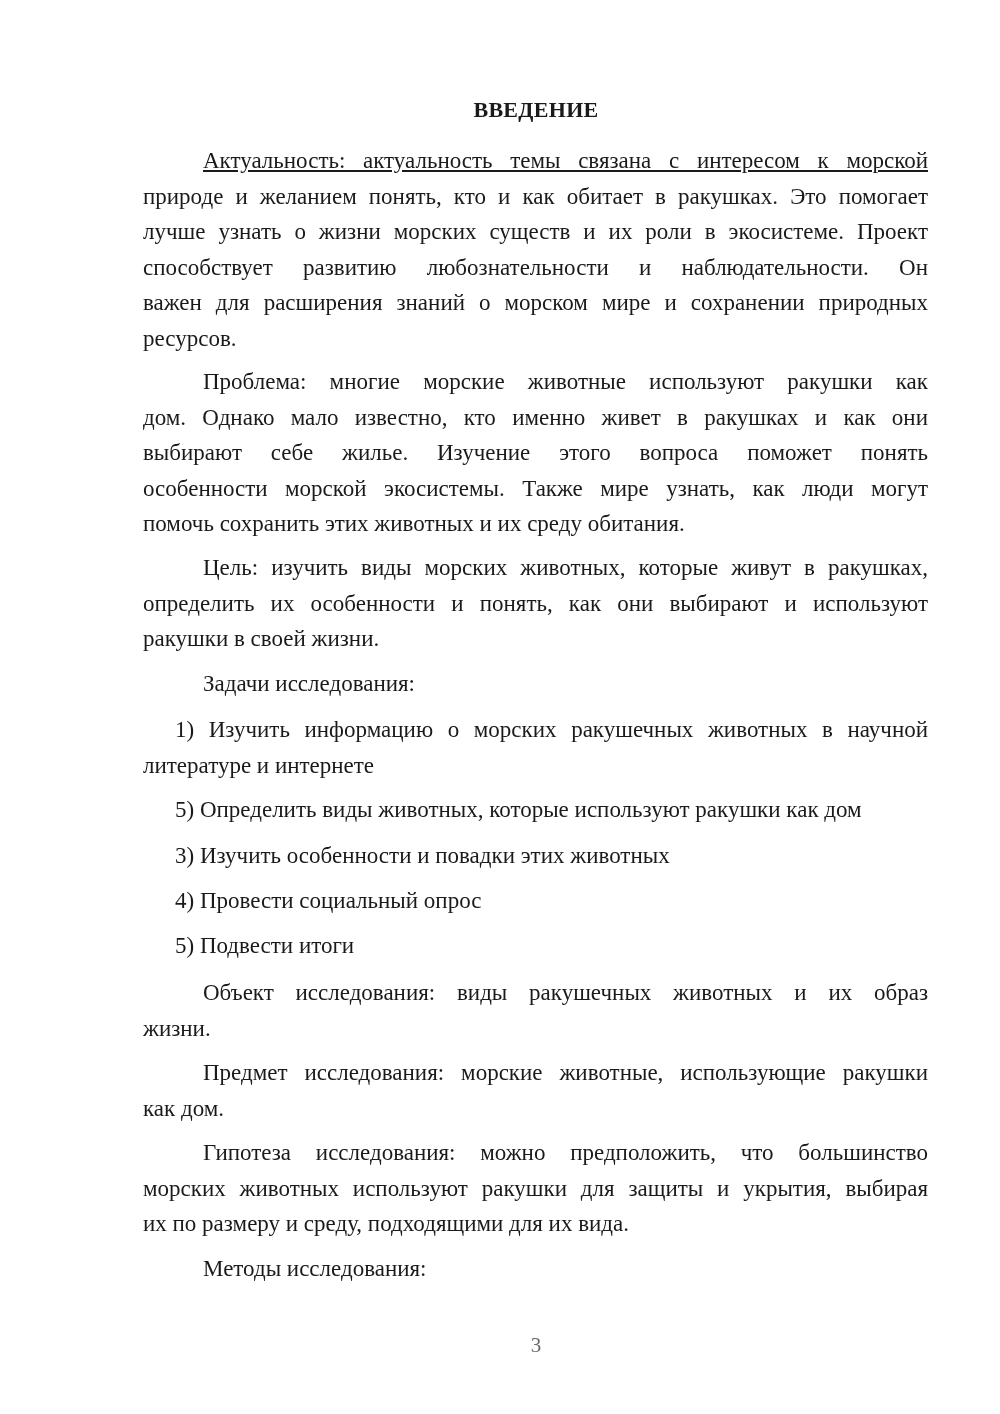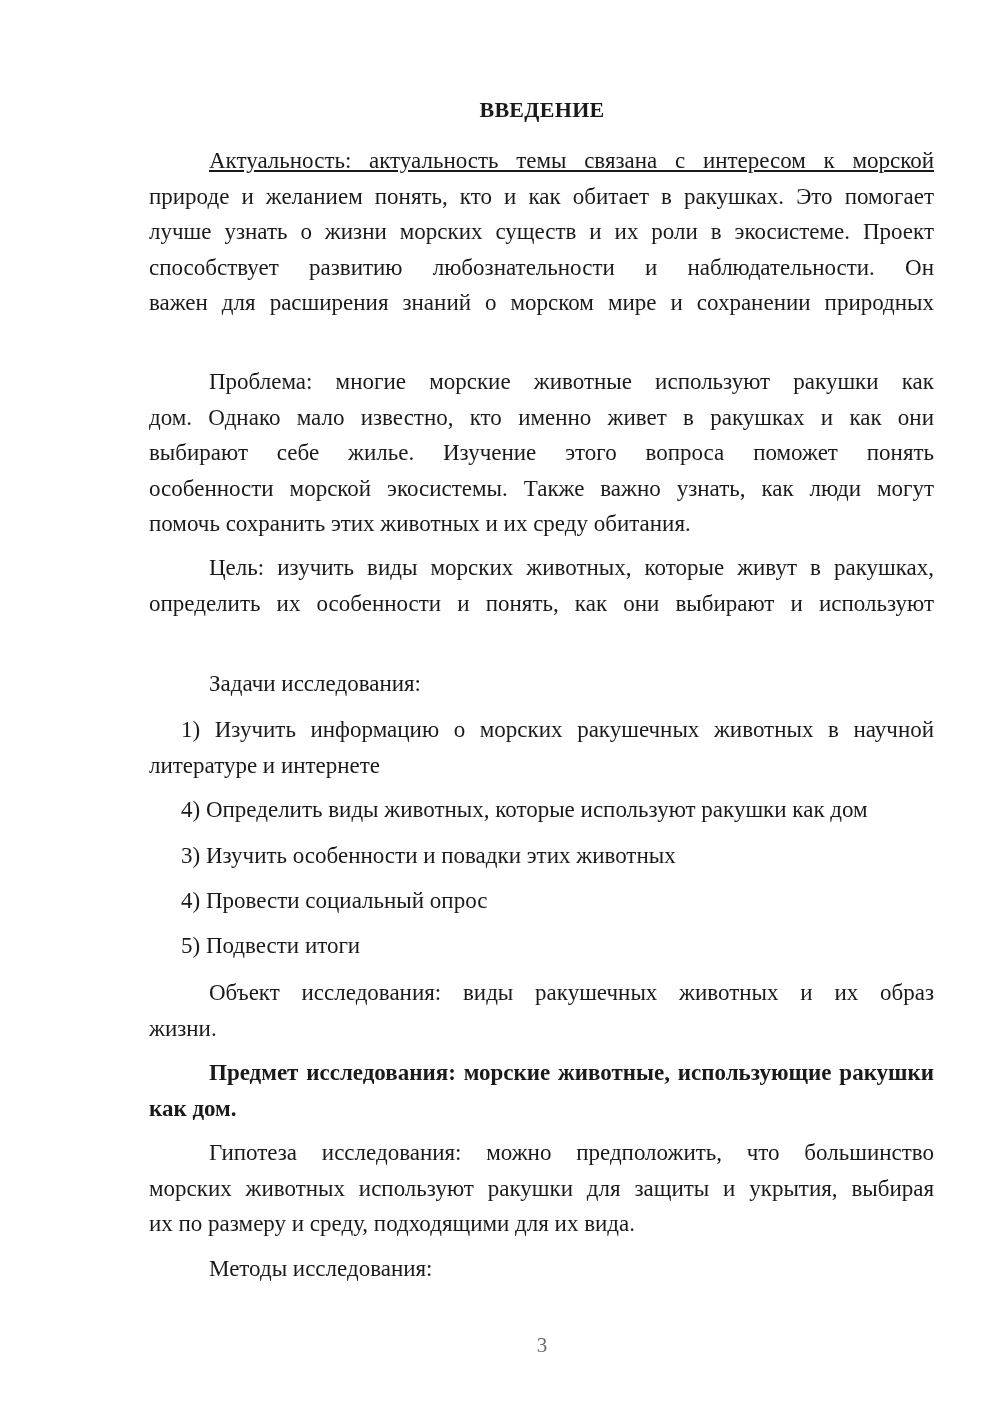--- a/index.html
+++ b/index.html
@@ -1,18 +1,18 @@
 <!DOCTYPE html>
 <html><head>
 <meta charset="utf-8">
 <style>
   html, body { margin: 0; padding: 0; background: #ffffff; }
   body { width: 1000px; height: 1414px; position: relative; overflow: hidden; }
   .page {
-    position: absolute; left: 6px; top: 0; width: 856px; height: 1414px;
+    position: absolute; left: 0; top: 0; width: 856px; height: 1414px;
     font-family: "Liberation Serif", "DejaVu Serif", serif;
     color: #1a1a1a; font-size: 23px;
   }
   .heading {
     position: absolute; left: 0; width: 1072px; top: 97px;
     text-align: center; font-weight: bold; font-size: 22px; letter-spacing: 0.3px;
   }
   .text-block {
     position: absolute; left: 143px; width: 785px;
     line-height: 35.5px; text-align: justify; margin: 0;
@@ -30,64 +30,66 @@
 <div class="page">
 
   <div class="heading">ВВЕДЕНИЕ</div>
 
   <p class="text-block" style="top:143px;">
     <span class="line" style="padding-left:60px;text-decoration:underline;">Актуальность: актуальность темы связана с интересом к морской</span>
     <span class="line">природе и желанием понять, кто и как обитает в ракушках. Это помогает</span>
     <span class="line">лучше узнать о жизни морских существ и их роли в экосистеме. Проект</span>
     <span class="line">способствует развитию любознательности и наблюдательности. Он</span>
     <span class="line">важен для расширения знаний о морском мире и сохранении природных</span>
+    <span class="line last">ресурсов.</span>
   </p>
 
   <p class="text-block" style="top:364px;">
     <span class="line" style="padding-left:60px;">Проблема: многие морские животные используют ракушки как</span>
     <span class="line">дом. Однако мало известно, кто именно живет в ракушках и как они</span>
     <span class="line">выбирают себе жилье. Изучение этого вопроса поможет понять</span>
-    <span class="line">особенности морской экосистемы. Также важно узнать, как люди могут</span>
+    <span class="line">особенности морской экосистемы. Также мире узнать, как люди могут</span>
     <span class="line last">помочь сохранить этих животных и их среду обитания.</span>
   </p>
 
   <p class="text-block" style="top:550px;">
     <span class="line" style="padding-left:60px;">Цель: изучить виды морских животных, которые живут в ракушках,</span>
     <span class="line">определить их особенности и понять, как они выбирают и используют</span>
+    <span class="line last">ракушки в своей жизни.</span>
   </p>
 
   <p class="text-block" style="top:666px;">
     <span class="line last" style="padding-left:60px;">Задачи исследования:</span>
   </p>
 
   <div>
     <p class="text-block" style="top:712px;">
       <span class="line" style="padding-left:32px;">1) Изучить информацию о морских ракушечных животных в научной</span>
       <span class="line last">литературе и интернете</span>
     </p>
     <p class="text-block" style="top:792px;">
-      <span class="line last" style="padding-left:32px;">4) Определить виды животных, которые используют ракушки как дом</span>
+      <span class="line last" style="padding-left:32px;">5) Определить виды животных, которые используют ракушки как дом</span>
     </p>
     <p class="text-block" style="top:838px;">
       <span class="line last" style="padding-left:32px;">3) Изучить особенности и повадки этих животных</span>
     </p>
     <p class="text-block" style="top:883px;">
       <span class="line last" style="padding-left:32px;">4) Провести социальный опрос</span>
     </p>
     <p class="text-block" style="top:928px;">
       <span class="line last" style="padding-left:32px;">5) Подвести итоги</span>
     </p>
   </div>
 
   <p class="text-block" style="top:975px;">
     <span class="line" style="padding-left:60px;">Объект исследования: виды ракушечных животных и их образ</span>
     <span class="line last">жизни.</span>
   </p>
 
-  <p class="text-block" style="top:1055px;font-weight:bold;">
+  <p class="text-block" style="top:1055px;">
     <span class="line" style="padding-left:60px;">Предмет исследования: морские животные, использующие ракушки</span>
     <span class="line last">как дом.</span>
   </p>
 
   <p class="text-block" style="top:1135px;">
     <span class="line" style="padding-left:60px;">Гипотеза исследования: можно предположить, что большинство</span>
     <span class="line">морских животных используют ракушки для защиты и укрытия, выбирая</span>
     <span class="line last">их по размеру и среду, подходящими для их вида.</span>
   </p>
 

